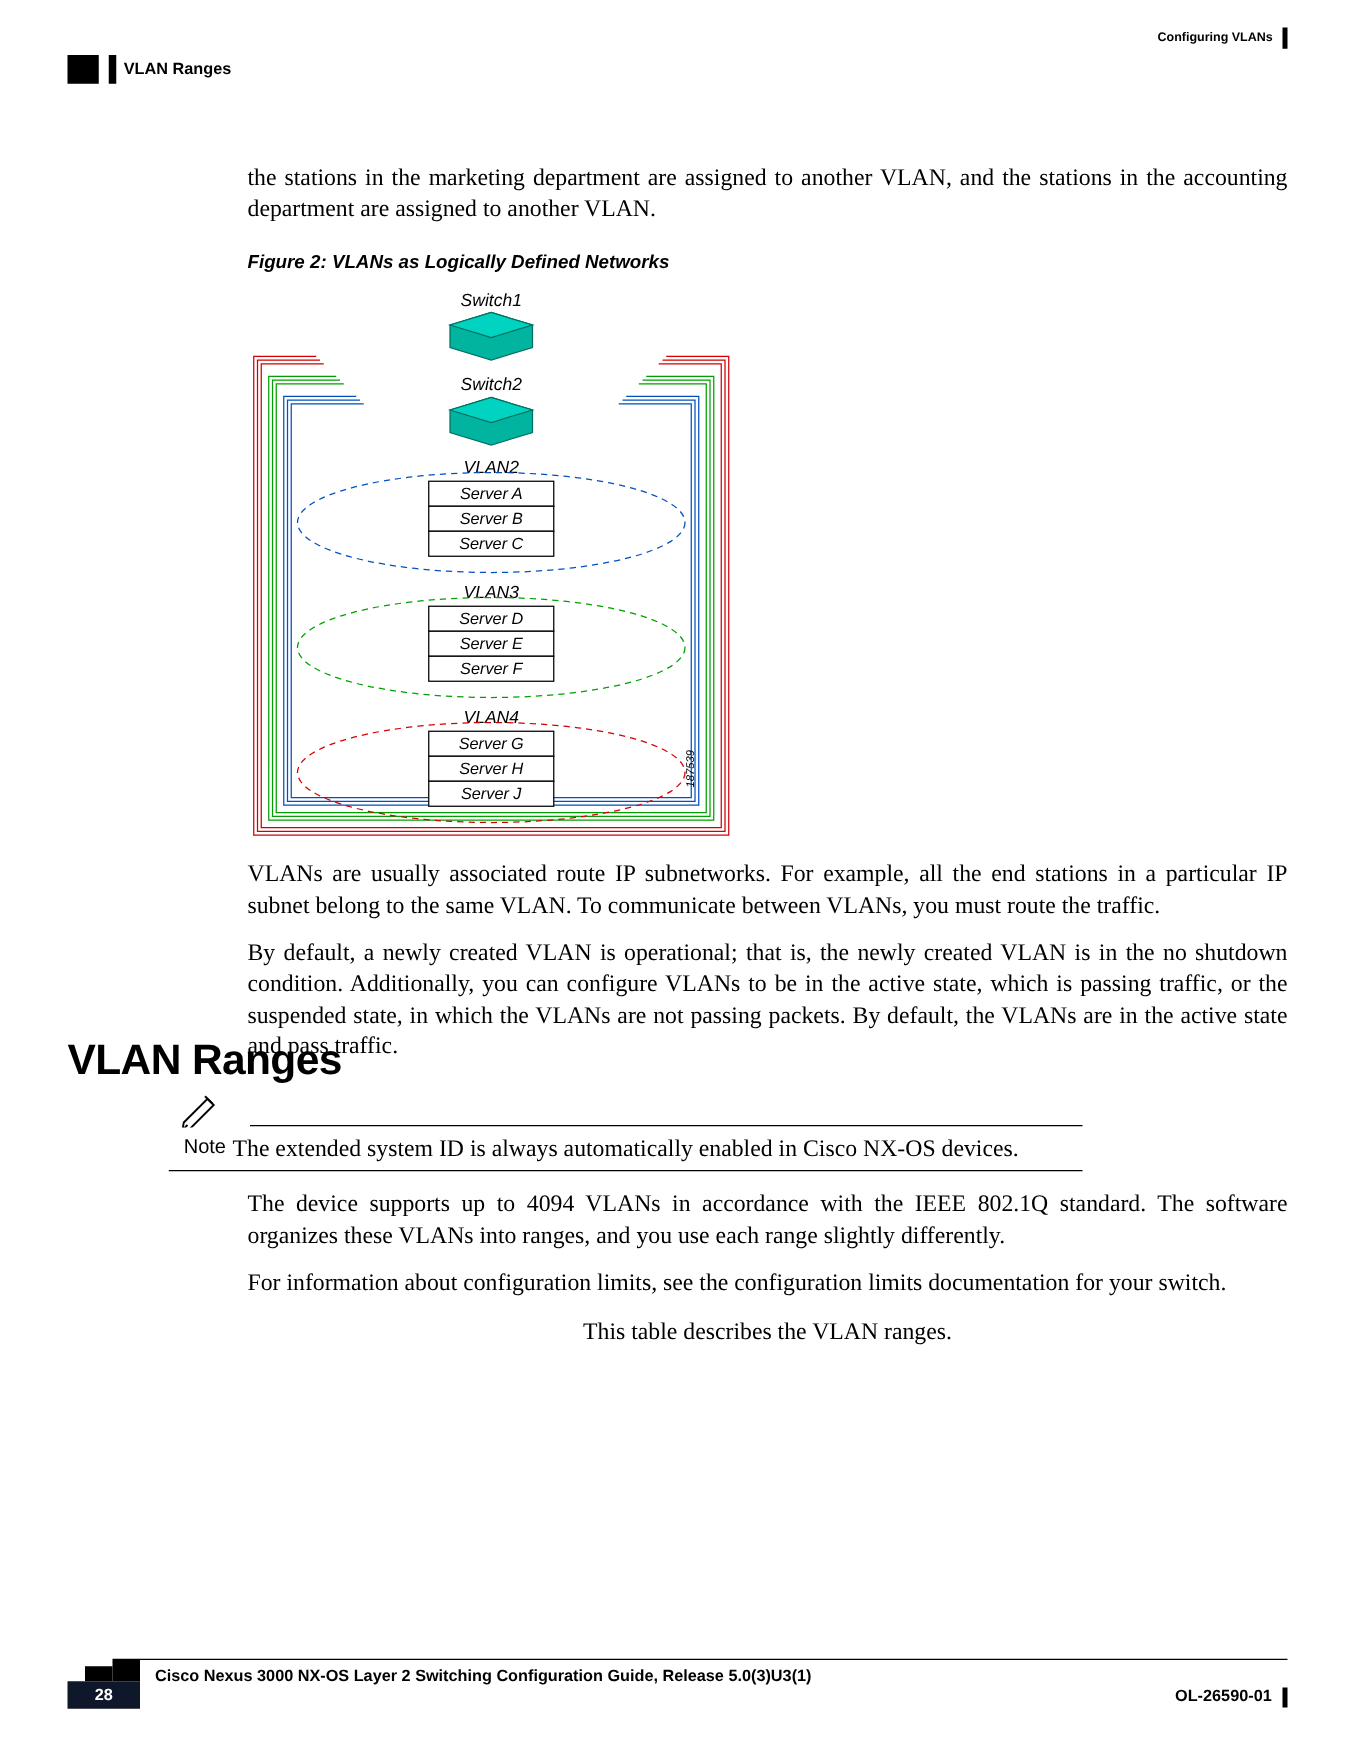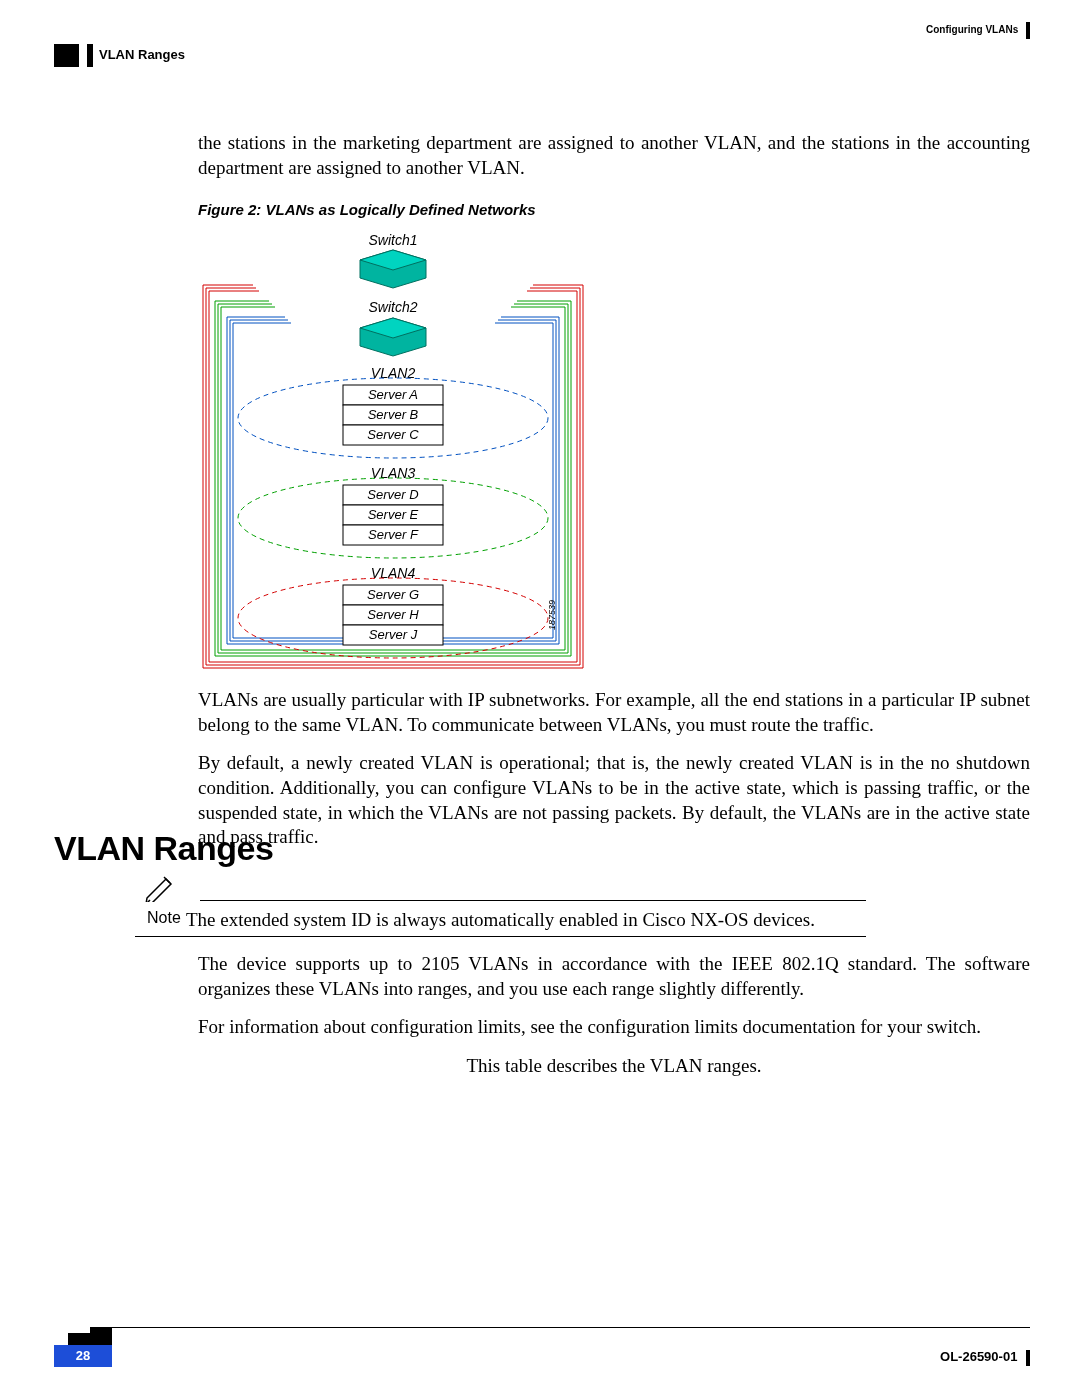--- a/index.html
+++ b/index.html
@@ -162,21 +162,21 @@
     font-family: Arial, Helvetica, sans-serif;
     font-weight: bold;
     font-size: 13px;
   }
   .footer-page-box {
     position: absolute;
     left: 0;
     top: 18px;
     width: 58px;
     height: 22px;
-    background: #1d4ed8;
+    background: #0f172a;
     color: #fff;
     font-family: Arial, Helvetica, sans-serif;
     font-weight: bold;
     font-size: 13px;
     display: flex;
     align-items: center;
     justify-content: center;
   }
   .footer-black-bar {
     position: absolute;
@@ -291,49 +291,50 @@
         <text x="195" y="389">Server H</text>
         <rect x="145" y="395" width="100" height="20" fill="#fff" stroke="#000"></rect>
         <text x="195" y="409">Server J</text>
       </g>
 
       <text x="357" y="400" font-family="Arial" font-size="9" transform="rotate(-90 357 400)">187539</text>
     </svg>
   </div>
 
   <div class="paras-after-fig">
-    <p class="para">VLANs are usually particular with IP subnetworks. For example, all the end stations in a particular IP subnet belong to the same VLAN. To communicate between VLANs, you must route the traffic.</p>
+    <p class="para">VLANs are usually associated route IP subnetworks. For example, all the end stations in a particular IP subnet belong to the same VLAN. To communicate between VLANs, you must route the traffic.</p>
     <p class="para">By default, a newly created VLAN is operational; that is, the newly created VLAN is in the no shutdown condition. Additionally, you can configure VLANs to be in the active state, which is passing traffic, or the suspended state, in which the VLANs are not passing packets. By default, the VLANs are in the active state and pass traffic.</p>
   </div>
 </div>
 
 <h2 class="heading-lvl1">VLAN Ranges</h2>
 
 <div class="note-block">
   <svg class="note-pencil" width="32" height="28" viewBox="0 0 32 28">
     <path d="M3 24 L22 5 L27 10 L8 29 L2 30 Z" fill="none" stroke="#000" stroke-width="1.5"></path>
     <path d="M2 30 L6 26" stroke="#000" stroke-width="1.5"></path>
     <path d="M20 3 L26 9" stroke="#000" stroke-width="1.5"></path>
   </svg>
   <div class="note-rule-top"></div>
   <div class="note-label">Note</div>
   <div class="note-text">The extended system ID is always automatically enabled in Cisco NX-OS devices.</div>
   <div class="note-rule-bot"></div>
 </div>
 
 <div class="below-note">
-  <p class="para">The device supports up to 2105 VLANs in accordance with the IEEE 802.1Q standard. The software organizes these VLANs into ranges, and you use each range slightly differently.</p>
+  <p class="para">The device supports up to 4094 VLANs in accordance with the IEEE 802.1Q standard. The software organizes these VLANs into ranges, and you use each range slightly differently.</p>
   <p class="para" style="text-align:left;">For information about configuration limits, see the configuration limits documentation for your switch.</p>
   <p class="para" style="text-align:center;">This table describes the VLAN ranges.</p>
 </div>
 
 <div class="footer">
   <div class="footer-rule"></div>
   <div class="footer-black-bar">
     <div class="footer-step1"></div>
       <div class="footer-step2"></div>
   </div>
+  <div class="footer-title">Cisco Nexus 3000 NX-OS Layer 2 Switching Configuration Guide, Release 5.0(3)U3(1)</div>
   <div class="footer-page-box">28</div>
   <div class="footer-doc">
     <span>OL-26590-01</span>
     <span class="footer-doc-bar"></span>
   </div>
 </div>
 
 </body></html>

